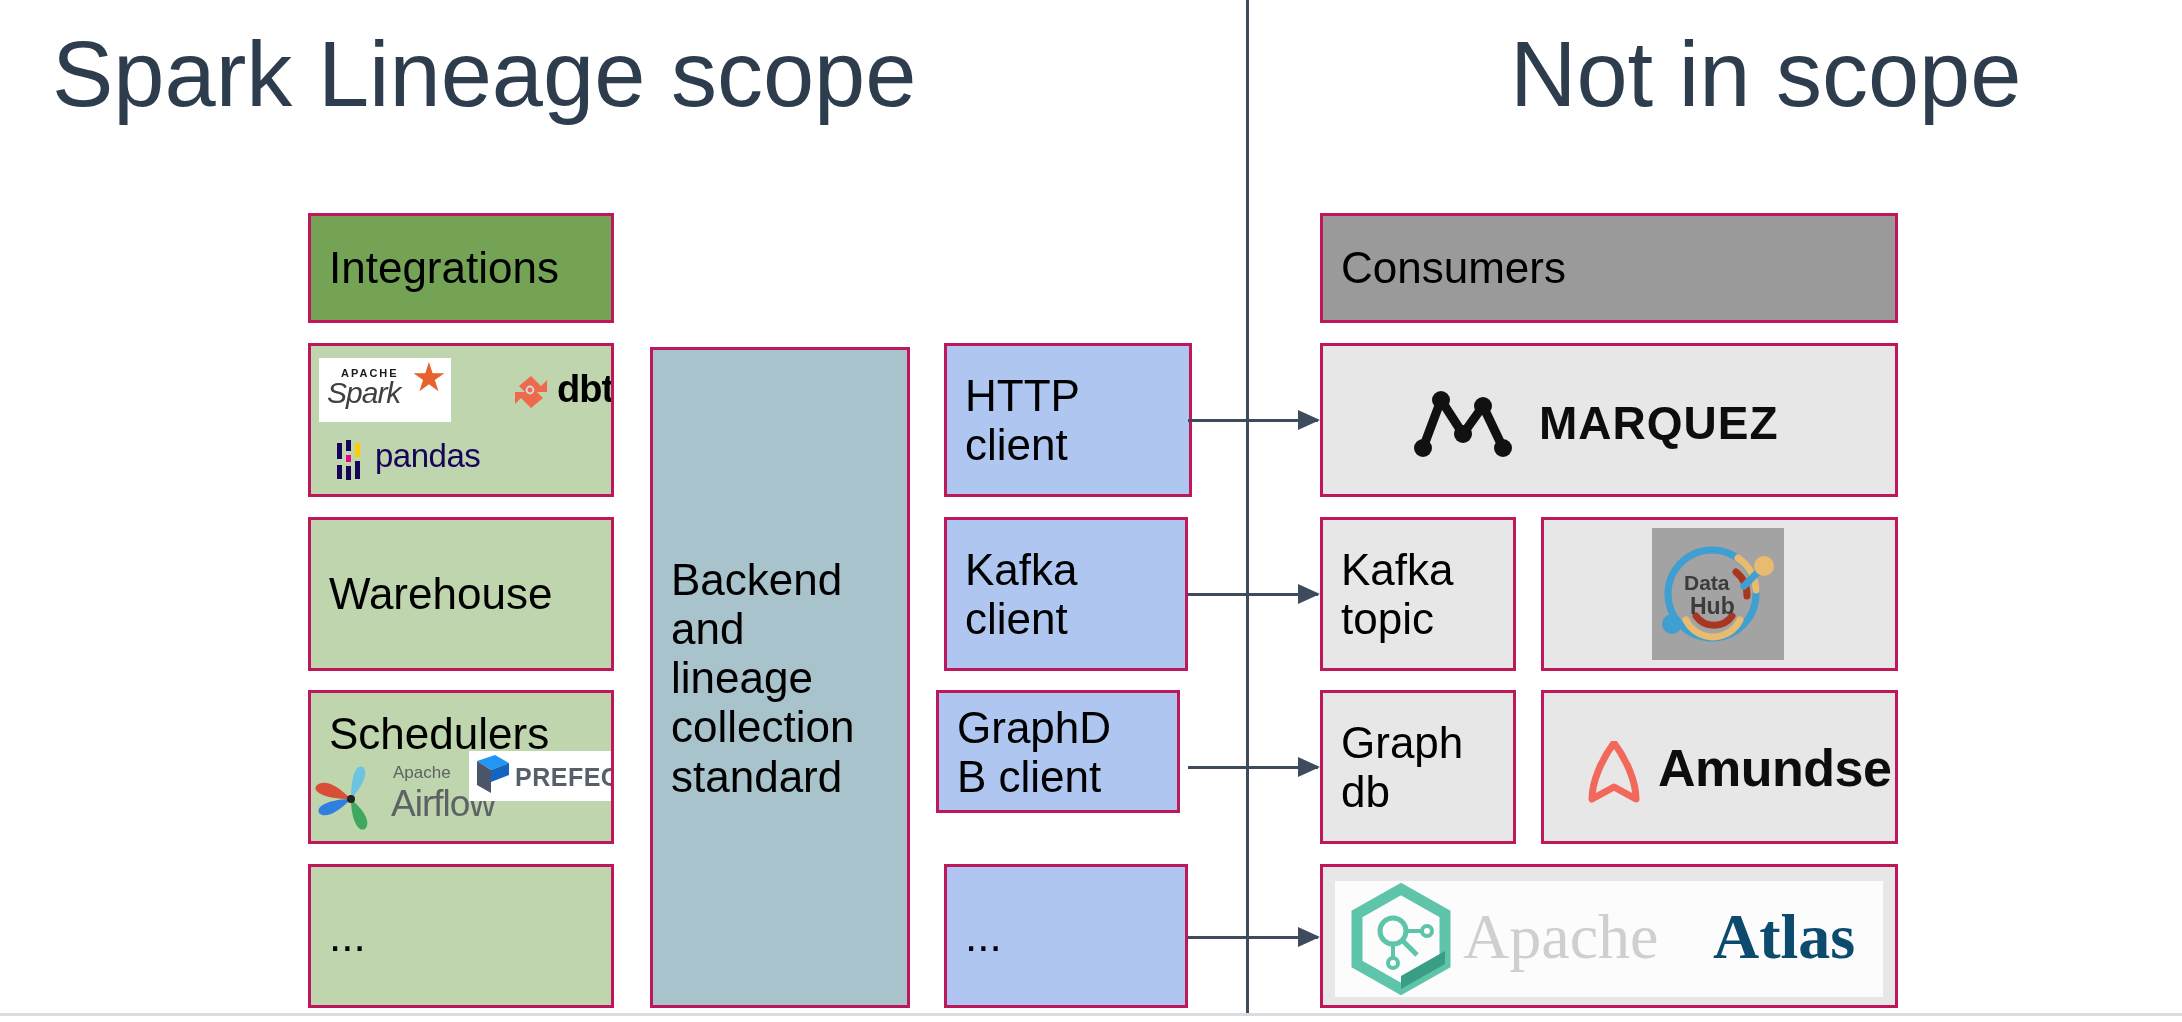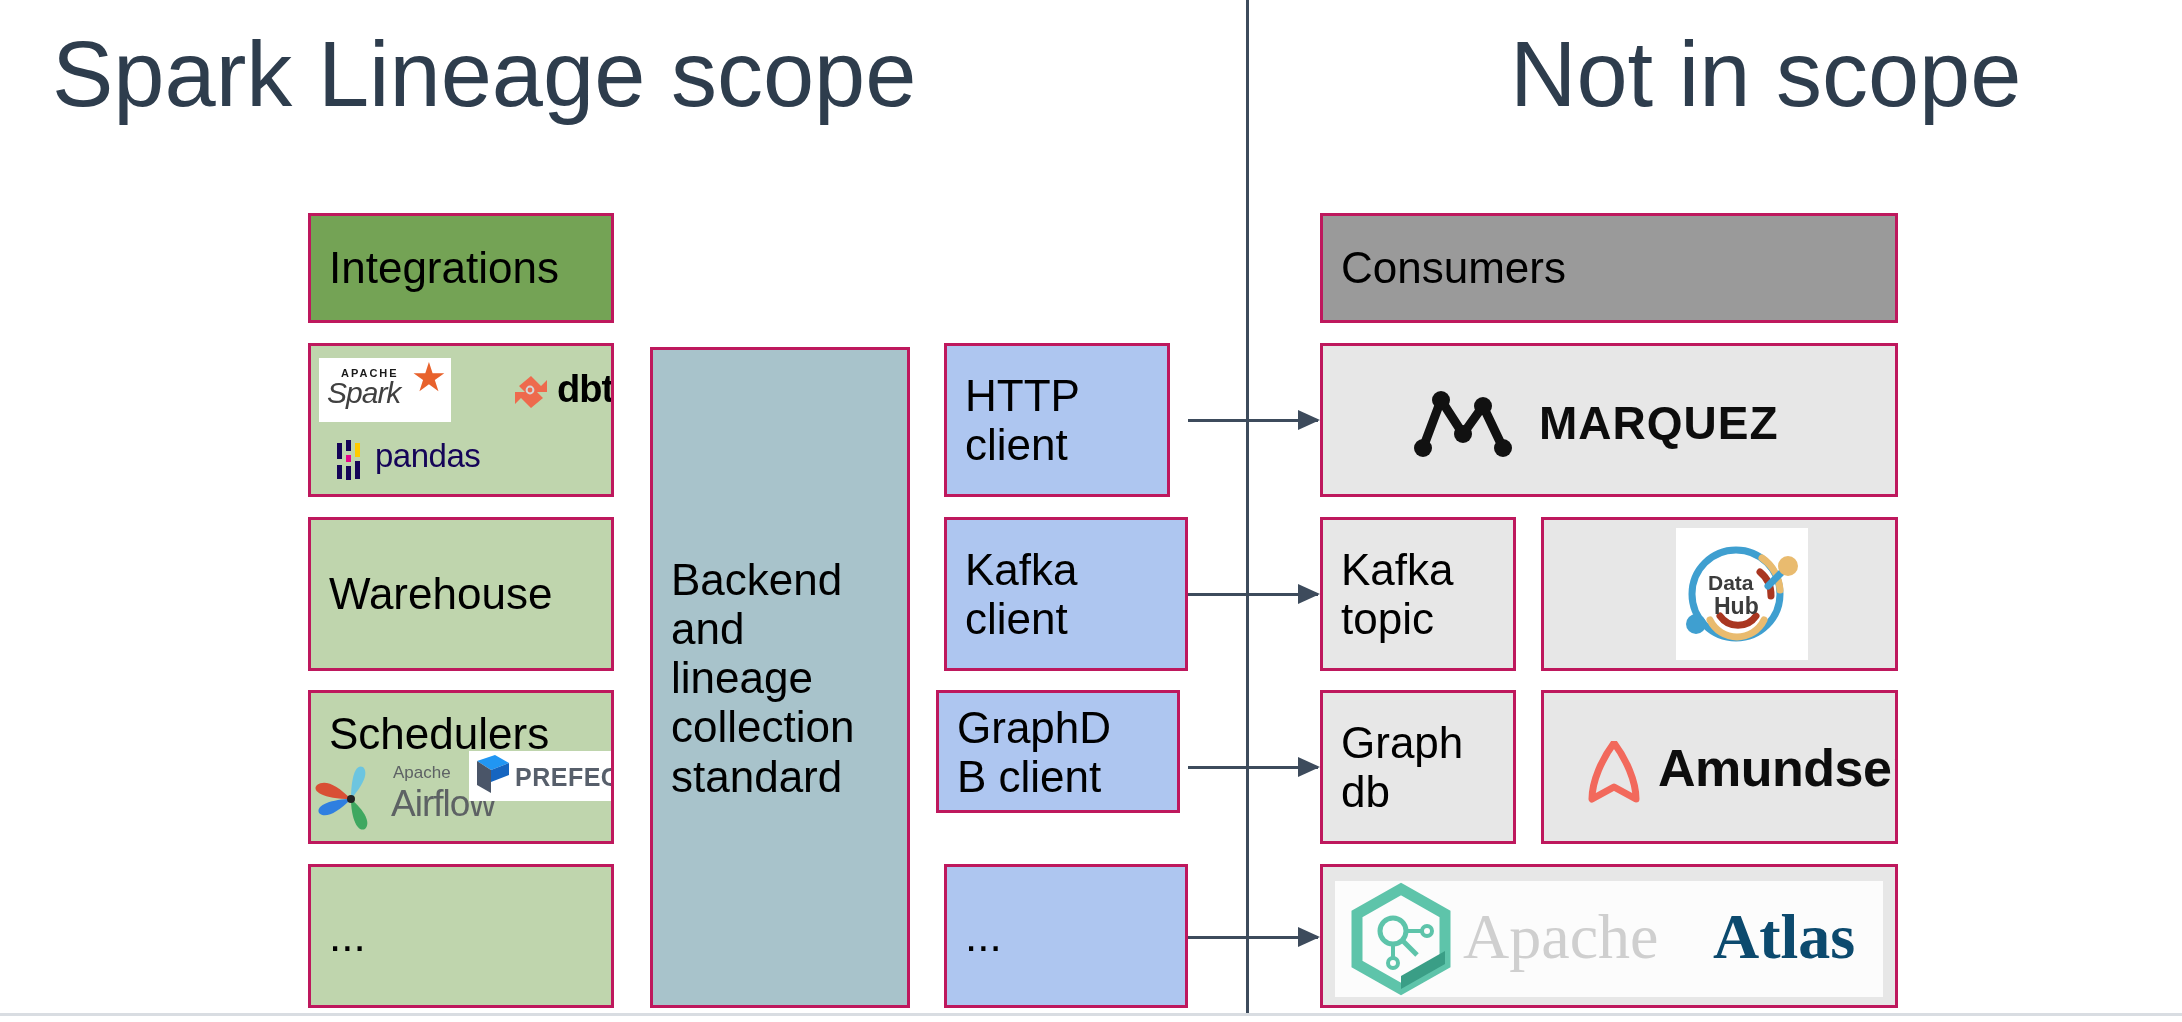--- a/index.html
+++ b/index.html
@@ -193,24 +193,23 @@
     position: absolute;
     left: 132px; top: 12px;
     font-size: 46px;
     font-weight: bold;
     color: #0d0d0d;
     letter-spacing: 1px;
   }
 
   
   #logo-datahub {
-    background: #ffffff;
+    background: #a3a3a3;
     width: 132px;
     height: 132px;
-    margin-left: 24px;
   }
   #logo-datahub .dh-data {
     position: absolute;
     left: 32px; top: 43px;
     font-size: 21px;
     font-weight: bold;
     color: #3c3c3c;
   }
   #logo-datahub .dh-hub {
     position: absolute;
@@ -333,21 +332,21 @@
 
   <div class="box slate" style="left:650px; top:347px; width:260px; height:661px;">
     <span class="box-label">Backend
 and
 lineage
 collection
 standard</span>
   </div>
 
 
-  <div class="box blue-light" style="left:944px; top:343px; width:226px; height:154px;">
+  <div class="box blue-light" style="left:944px; top:343px; width:248px; height:154px;">
     <span class="box-label">HTTP
 client</span>
   </div>
   <div class="box blue-light" style="left:944px; top:517px; width:244px; height:154px;">
     <span class="box-label">Kafka
 client</span>
   </div>
   <div class="box blue-light" style="left:936px; top:690px; width:244px; height:123px;">
     <span class="box-label">GraphD
 B client</span>

